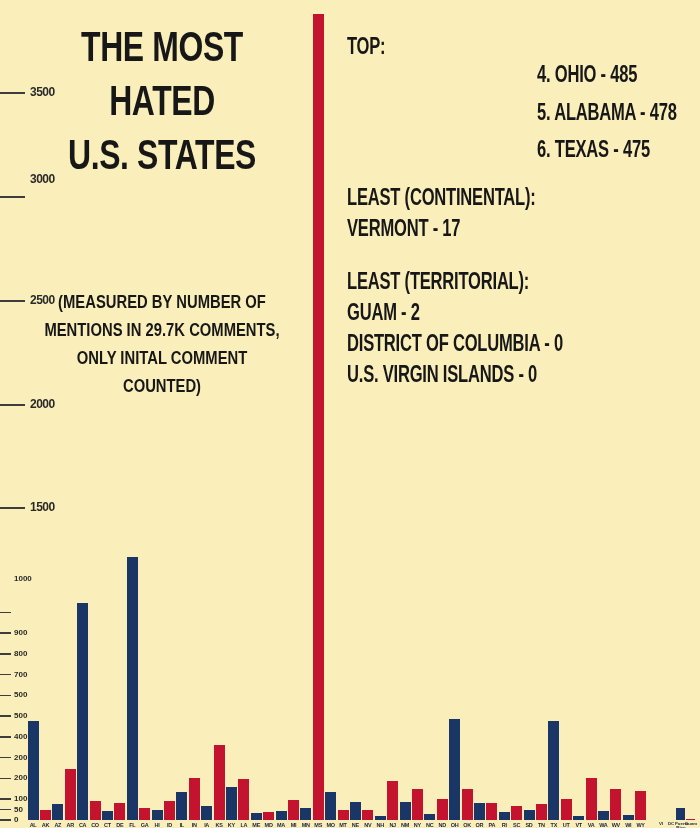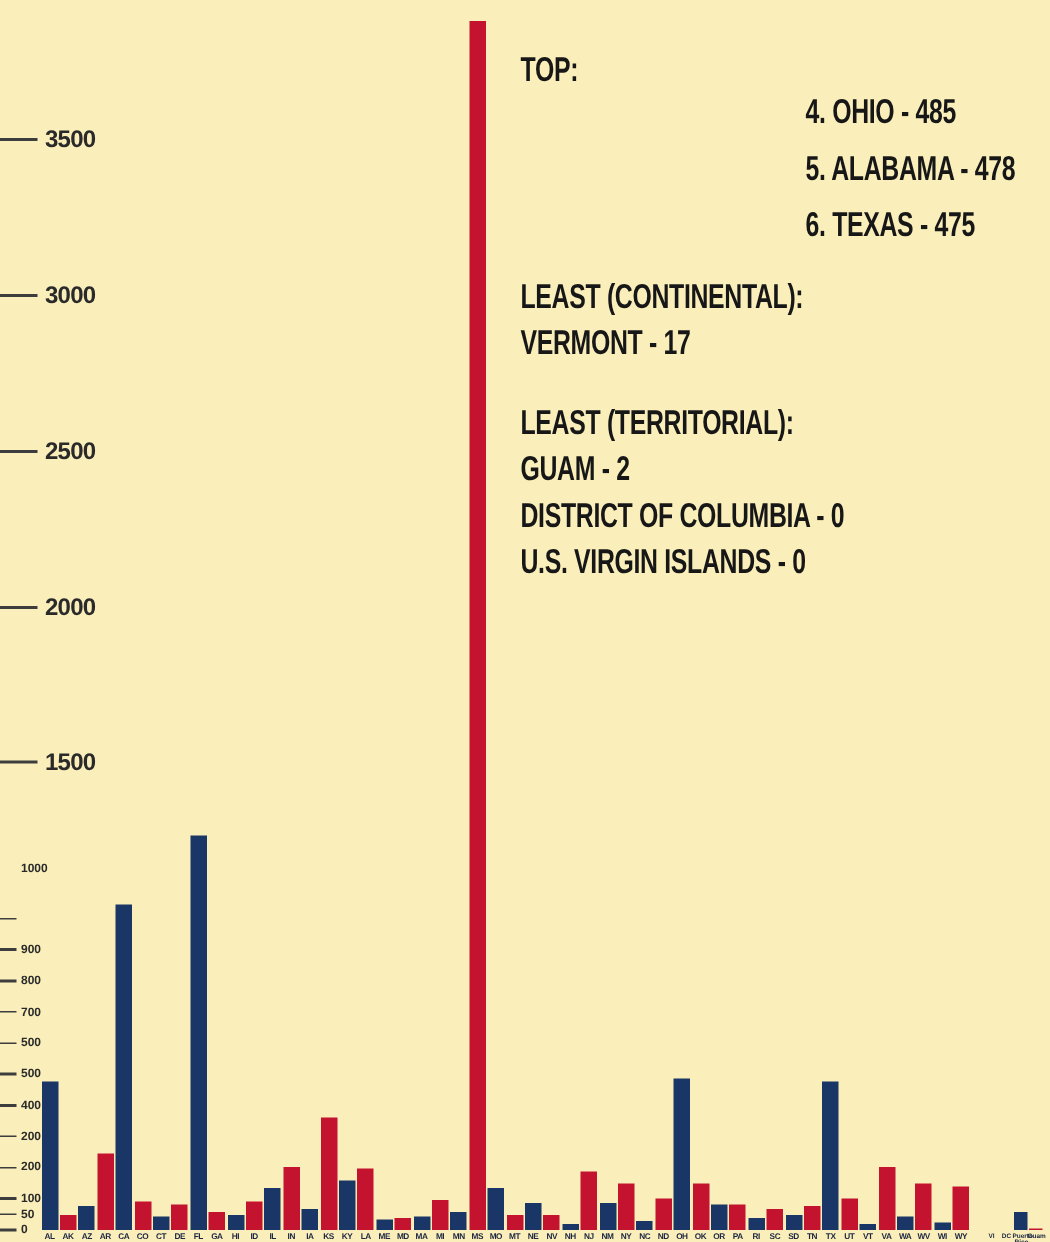--- a/index.html
+++ b/index.html
@@ -16,31 +16,40 @@
   .accord-block{position:absolute;left:6px;top:180px;width:312px;text-align:center;}
   .accord-line{font-weight:700;font-size:38px;line-height:50px;letter-spacing:-0.5px;transform:scaleX(0.76);}
   .subtitle-block{position:absolute;left:6px;top:288px;width:312px;text-align:center;}
   .subtitle-line{font-weight:700;font-size:18.5px;line-height:28px;transform:scaleX(0.8);}
   .info{position:absolute;font-weight:700;font-size:23px;letter-spacing:-0.3px;}
   .info .row{line-height:37.5px;transform:scaleX(0.72);transform-origin:left center;white-space:nowrap;}
   .info .row31{line-height:31px;transform:scaleX(0.72);transform-origin:left center;white-space:nowrap;}
   
   .tick-dash{position:absolute;background:#3d3d3d;}
   .tick-label{position:absolute;color:#2a2a2a;white-space:nowrap;}
-  .tick-label.major{font-size:16px;font-weight:700;letter-spacing:-0.5px;}
+  .tick-label.major{font-size:12px;font-weight:700;letter-spacing:-0.5px;}
   .tick-label.minor{font-size:8px;font-weight:700;}
   .bar{position:absolute;}
   .bar-label{position:absolute;font-size:5.5px;font-weight:700;color:#1b2440;text-align:center;letter-spacing:-0.3px;}
   .terr-label{position:absolute;font-size:4.3px;line-height:4.6px;font-weight:700;color:#1b2440;text-align:center;}
 </style>
 </head>
 <body>
 
 <div class="canvas">
 
+  <div class="left-block">
+    <div class="title-line">THE MOST HATED</div>
+    <div class="title-line">U.S. STATES</div>
+  </div>
+  <div class="subtitle-block">
+    <div class="subtitle-line">(MEASURED BY NUMBER OF</div>
+    <div class="subtitle-line">MENTIONS IN 29.7K COMMENTS,</div>
+    <div class="subtitle-line">ONLY INITAL COMMENT COUNTED)</div>
+  </div>
 
   <div class="info" style="left:347px;top:31px;">
     <div class="row31">TOP:</div>
   </div>
   <div class="info" style="left:537px;top:56px;">
     <div class="row">4. OHIO - 485</div>
     <div class="row">5. ALABAMA - 478</div>
     <div class="row">6. TEXAS - 475</div>
   </div>
 
@@ -53,21 +62,21 @@
     <div class="row31">LEAST (TERRITORIAL):</div>
     <div class="row31">GUAM - 2</div>
     <div class="row31">DISTRICT OF COLUMBIA - 0</div>
     <div class="row31">U.S. VIRGIN ISLANDS - 0</div>
   </div>
 
   <div id="chart">
       <div class="tick-dash" style="left: 0px; top: 92.05px; width: 25px; height: 2px; background: rgb(61, 61, 61);"></div>
       <div class="tick-label major" style="left: 30px; top: 85.05px;">3500</div>
       <div class="tick-dash" style="left: 0px; top: 195.9px; width: 25px; height: 2px; background: rgb(61, 61, 61);"></div>
-      <div class="tick-label major" style="left: 30px; top: 189px;">3000</div>
+      <div class="tick-label major" style="left: 30px; top: 172px;">3000</div>
       <div class="tick-dash" style="left: 0px; top: 299.75px; width: 25px; height: 2px; background: rgb(61, 61, 61);"></div>
       <div class="tick-label major" style="left: 30px; top: 292.75px;">2500</div>
       <div class="tick-dash" style="left: 0px; top: 403.6px; width: 25px; height: 2px; background: rgb(61, 61, 61);"></div>
       <div class="tick-label major" style="left: 30px; top: 396.6px;">2000</div>
       <div class="tick-dash" style="left: 0px; top: 507.45px; width: 25px; height: 2px; background: rgb(61, 61, 61);"></div>
       <div class="tick-label major" style="left: 30px; top: 500.45px;">1500</div>
       <div class="tick-dash" style="left: 0px; top: 611.55px; width: 11px; height: 1.5px; background: rgb(61, 61, 61);"></div>
       <div class="tick-label minor" style="left: 14px; top: 574px;">1000</div>
       <div class="tick-dash" style="left: 0px; top: 632.32px; width: 11px; height: 1.5px; background: rgb(61, 61, 61);"></div>
       <div class="tick-label minor" style="left: 14px; top: 628.07px;">900</div>

